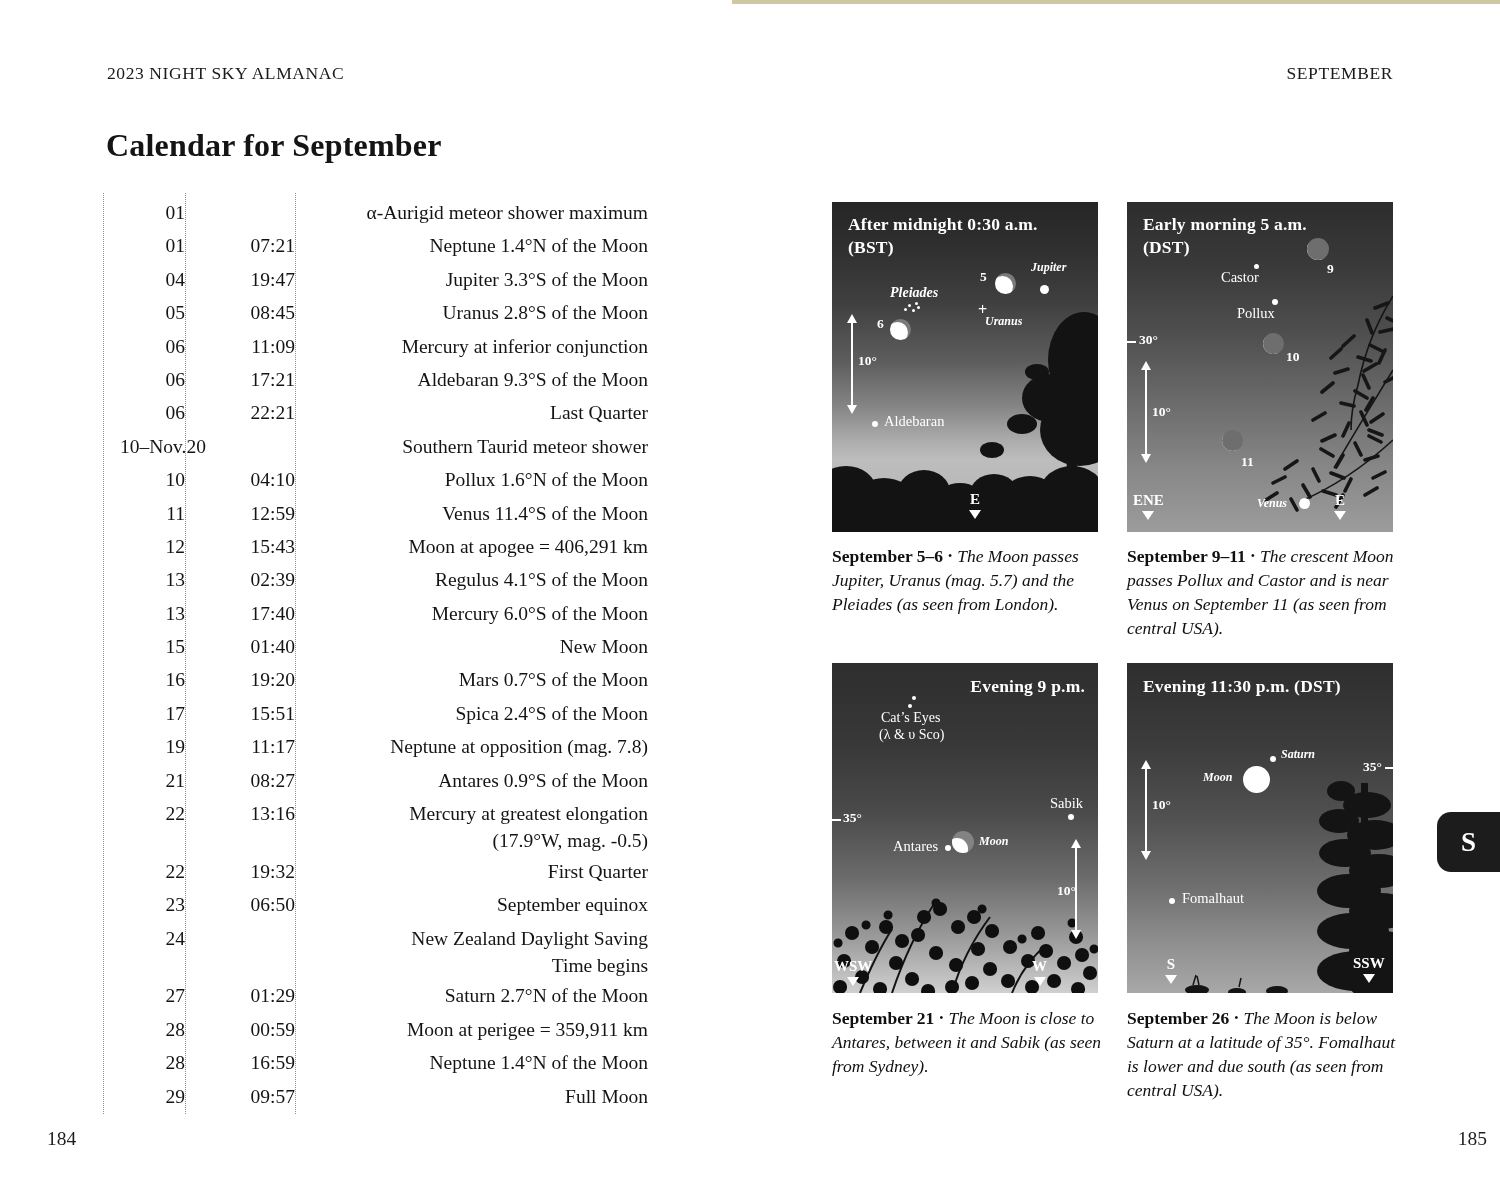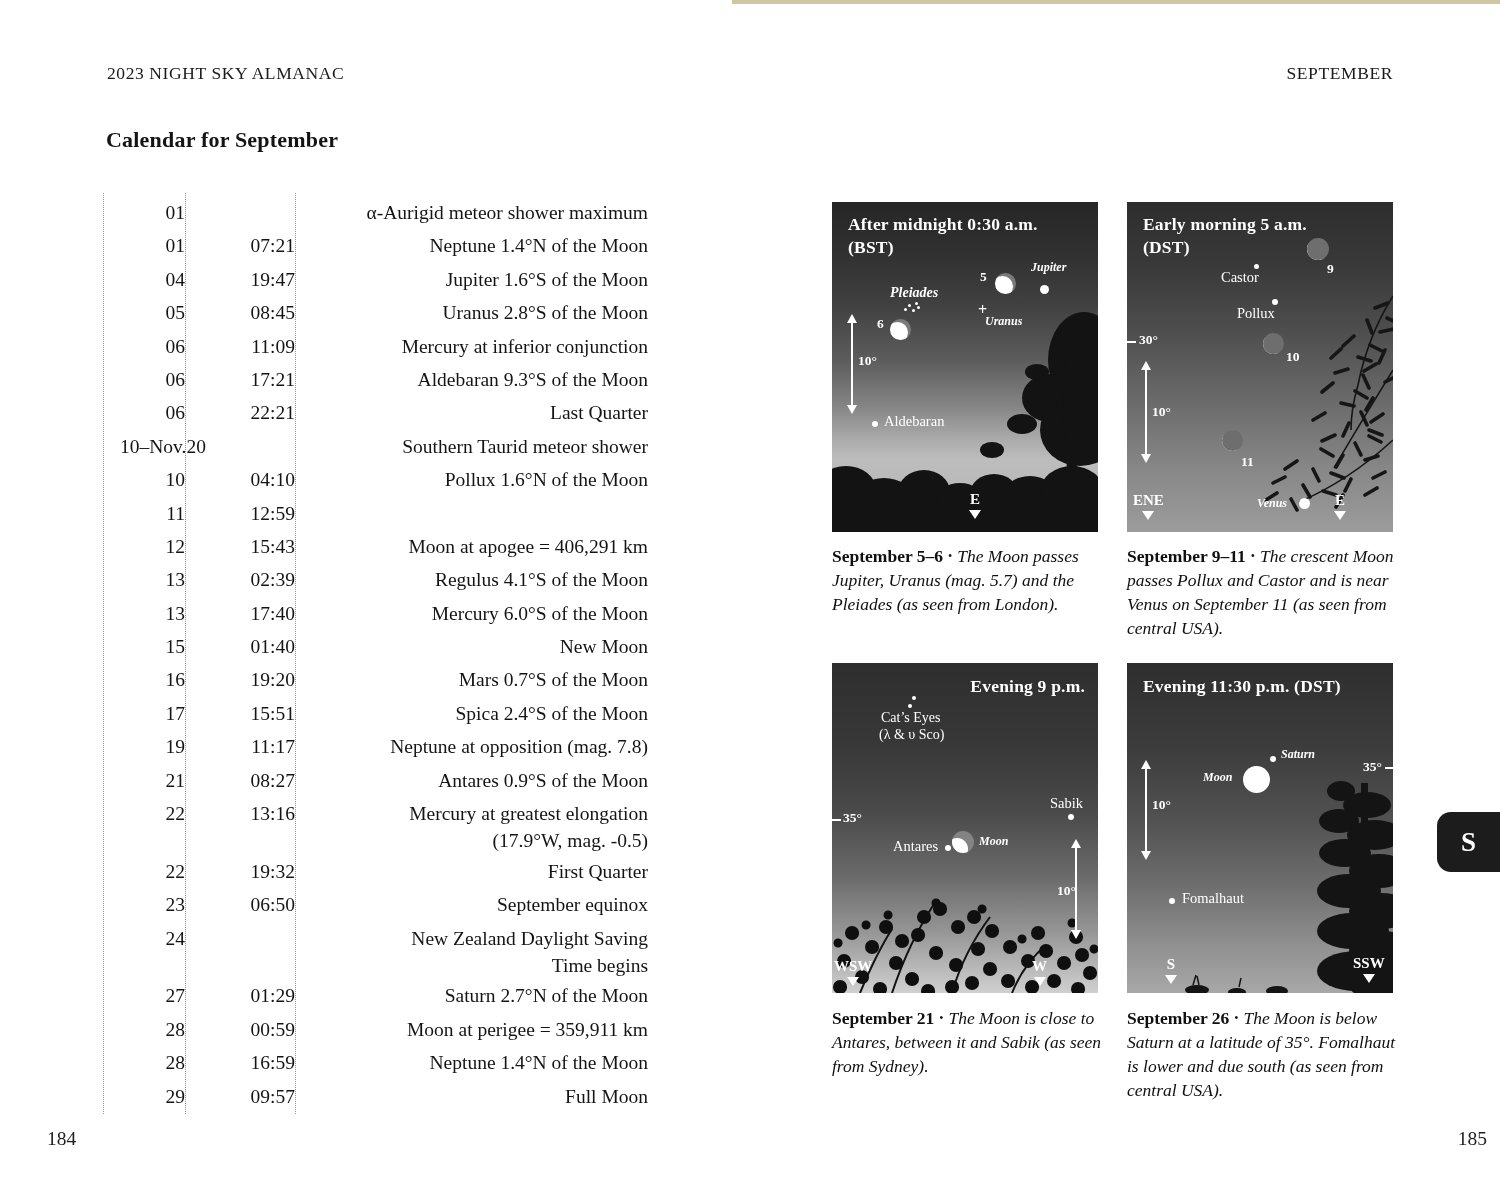--- a/index.html
+++ b/index.html
@@ -5,21 +5,21 @@
   html,body{margin:0;padding:0;background:#ffffff;}
   #page{position:relative;width:1500px;height:1203px;background:#fff;
         font-family:"Liberation Serif",serif;color:#161616;overflow:hidden;}
 
   .topline{position:absolute;top:0;left:732px;width:768px;height:4px;background:#cfc6a2;}
 
   .rh{position:absolute;top:63px;font-size:17.5px;letter-spacing:.6px;color:#1a1a1a;white-space:nowrap;}
   .rh.left{left:107px;}
   .rh.right{right:107px;text-align:right;}
 
-  h1.title{position:absolute;left:106px;top:127px;margin:0;font-size:22px;font-weight:bold;
+  h1.title{position:absolute;left:106px;top:127px;margin:0;font-size:32px;font-weight:bold;
            letter-spacing:.2px;color:#141414;}
 
   
   .vline{position:absolute;top:193px;height:921px;width:0;border-left:1px dotted #8f8f8f;}
   #cal-table{position:absolute;left:103px;top:196px;width:545px;text-align:right;}
   .cal-row{display:grid;grid-template-columns:82px 110px 1fr;min-height:33.4px;
            padding-top:3px;box-sizing:border-box;font-size:19.5px;line-height:27.4px;color:#141414;}
   .c-day{padding-left:17px;white-space:nowrap;}
   .c-time{padding-left:20px;}
   .c-event{padding-left:12px;}
@@ -95,21 +95,21 @@
       <div class="c-event">
         <div class="l1">Neptune 1.4°N of the Moon</div>
         <div class="l2"></div>
       </div>
     </div>
 
     <div class="cal-row">
       <div class="c-day">04</div>
       <div class="c-time">19:47</div>
       <div class="c-event">
-        <div class="l1">Jupiter 1.6°S of the Moon</div>
+        <div class="l1">Jupiter 3.3°S of the Moon</div>
         <div class="l2"></div>
       </div>
     </div>
 
     <div class="cal-row">
       <div class="c-day">05</div>
       <div class="c-time">08:45</div>
       <div class="c-event">
         <div class="l1">Uranus 2.8°S of the Moon</div>
         <div class="l2"></div>
@@ -157,20 +157,24 @@
       <div class="c-time">04:10</div>
       <div class="c-event">
         <div class="l1">Pollux 1.6°N of the Moon</div>
         <div class="l2"></div>
       </div>
     </div>
 
     <div class="cal-row">
       <div class="c-day">11</div>
       <div class="c-time">12:59</div>
+      <div class="c-event">
+        <div class="l1">Venus 11.4°S of the Moon</div>
+        <div class="l2"></div>
+      </div>
     </div>
 
     <div class="cal-row">
       <div class="c-day">12</div>
       <div class="c-time">15:43</div>
       <div class="c-event">
         <div class="l1">Moon at apogee = 406,291 km</div>
         <div class="l2"></div>
       </div>
     </div>

